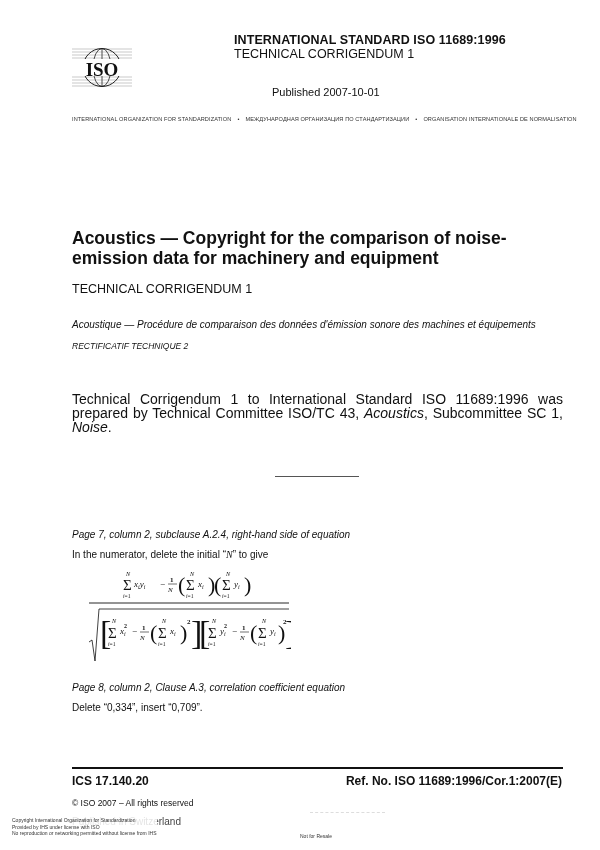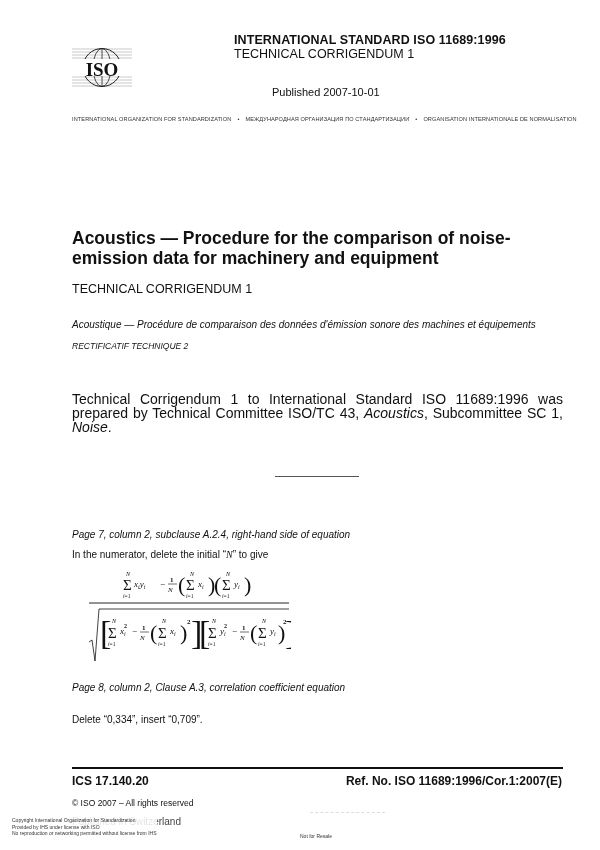--- a/index.html
+++ b/index.html
@@ -14,21 +14,21 @@
     .main-title { left:72px; top:228px; width:500px; font-size:17.5px; font-weight:bold; line-height:20px; }
     .main-tc { left:72px; top:282px; font-size:12.5px; }
     .fr-title { left:72px; top:319px; font-size:10px; font-style:italic; }
     .fr-tc { left:72px; top:341px; font-size:8.5px; font-style:italic; }
     .body-para { left:72px; top:392px; width:491px; font-size:14px; line-height:14px; text-align:justify; }
     .sep { left:275px; top:476px; width:84px; height:1px; background:#555; }
     .sec1-head { left:72px; top:529px; font-size:10px; font-style:italic; }
     .sec1-body { left:72px; top:549px; font-size:10px; }
     .eq { left:86px; top:568px; width:205px; height:96px; }
     .sec2-head { left:72px; top:682px; font-size:10px; font-style:italic; }
-    .sec2-body { left:72px; top:702px; font-size:10px;margin-top:12px; }
+    .sec2-body { left:72px; top:702px; font-size:10px; }
     .foot-rule { left:72px; top:767px; width:491px; height:1.5px; background:#111; }
     .ics { left:72px; top:774px; font-size:12px; font-weight:bold; }
     .ref { right:38px; top:774px; font-size:12px; font-weight:bold;margin-left:40px; }
     .copy { left:72px; top:798px; font-size:8.5px; }
     .pubin { left:72px; top:816px; font-size:10px; color:#444; }
     .ihs { left:12px; top:817px; font-size:5px; line-height:6.5px; color:#333; background:rgba(255,255,255,0.85); }
     .resale { left:300px; top:833px; font-size:5px; color:#333; }
     .faint { left:310px; top:812px; width:75px; height:3px; border-top:1px dashed #ddd; }
     svg text { font-family:"Liberation Serif", serif; }
   </style>
@@ -56,21 +56,21 @@
 </div>
 
 <div class="abs hdr-title">INTERNATIONAL STANDARD ISO 11689:1996</div>
 <div class="abs hdr-sub">TECHNICAL CORRIGENDUM 1</div>
 <div class="abs hdr-pub">Published 2007-10-01</div>
 
 <div class="abs org-line">
   <span>INTERNATIONAL ORGANIZATION FOR STANDARDIZATION</span><span class="dot">•</span><span>МЕЖДУНАРОДНАЯ ОРГАНИЗАЦИЯ ПО СТАНДАРТИЗАЦИИ</span><span class="dot">•</span><span>ORGANISATION INTERNATIONALE DE NORMALISATION</span>
 </div>
 
-<div class="abs main-title">Acoustics — Procedure for the comparison of noise-emission data for machinery and equipment</div>
+<div class="abs main-title">Acoustics — Copyright for the comparison of noise-emission data for machinery and equipment</div>
 <div class="abs main-tc">TECHNICAL CORRIGENDUM 1</div>
 <div class="abs fr-title">Acoustique — Procédure de comparaison des données d'émission sonore des machines et équipements</div>
 <div class="abs fr-tc">RECTIFICATIF TECHNIQUE 2</div>
 
 <div class="abs body-para"><span>Technical Corrigendum 1 to International Standard ISO 11689:1996 was prepared by Technical Committee ISO/TC 43, </span><i>Acoustics</i><span>, Subcommittee SC 1, </span><i>Noise</i><span>.</span></div>
 
 <div class="abs sep"></div>
 
 <div class="abs sec1-head">Page 7, column 2, subclause A.2.4, right-hand side of equation</div>
 <div class="abs sec1-body"><span>In the numerator, delete the initial “</span><i style="font-family:'Liberation Serif',serif">N</i><span>” to give</span></div>

